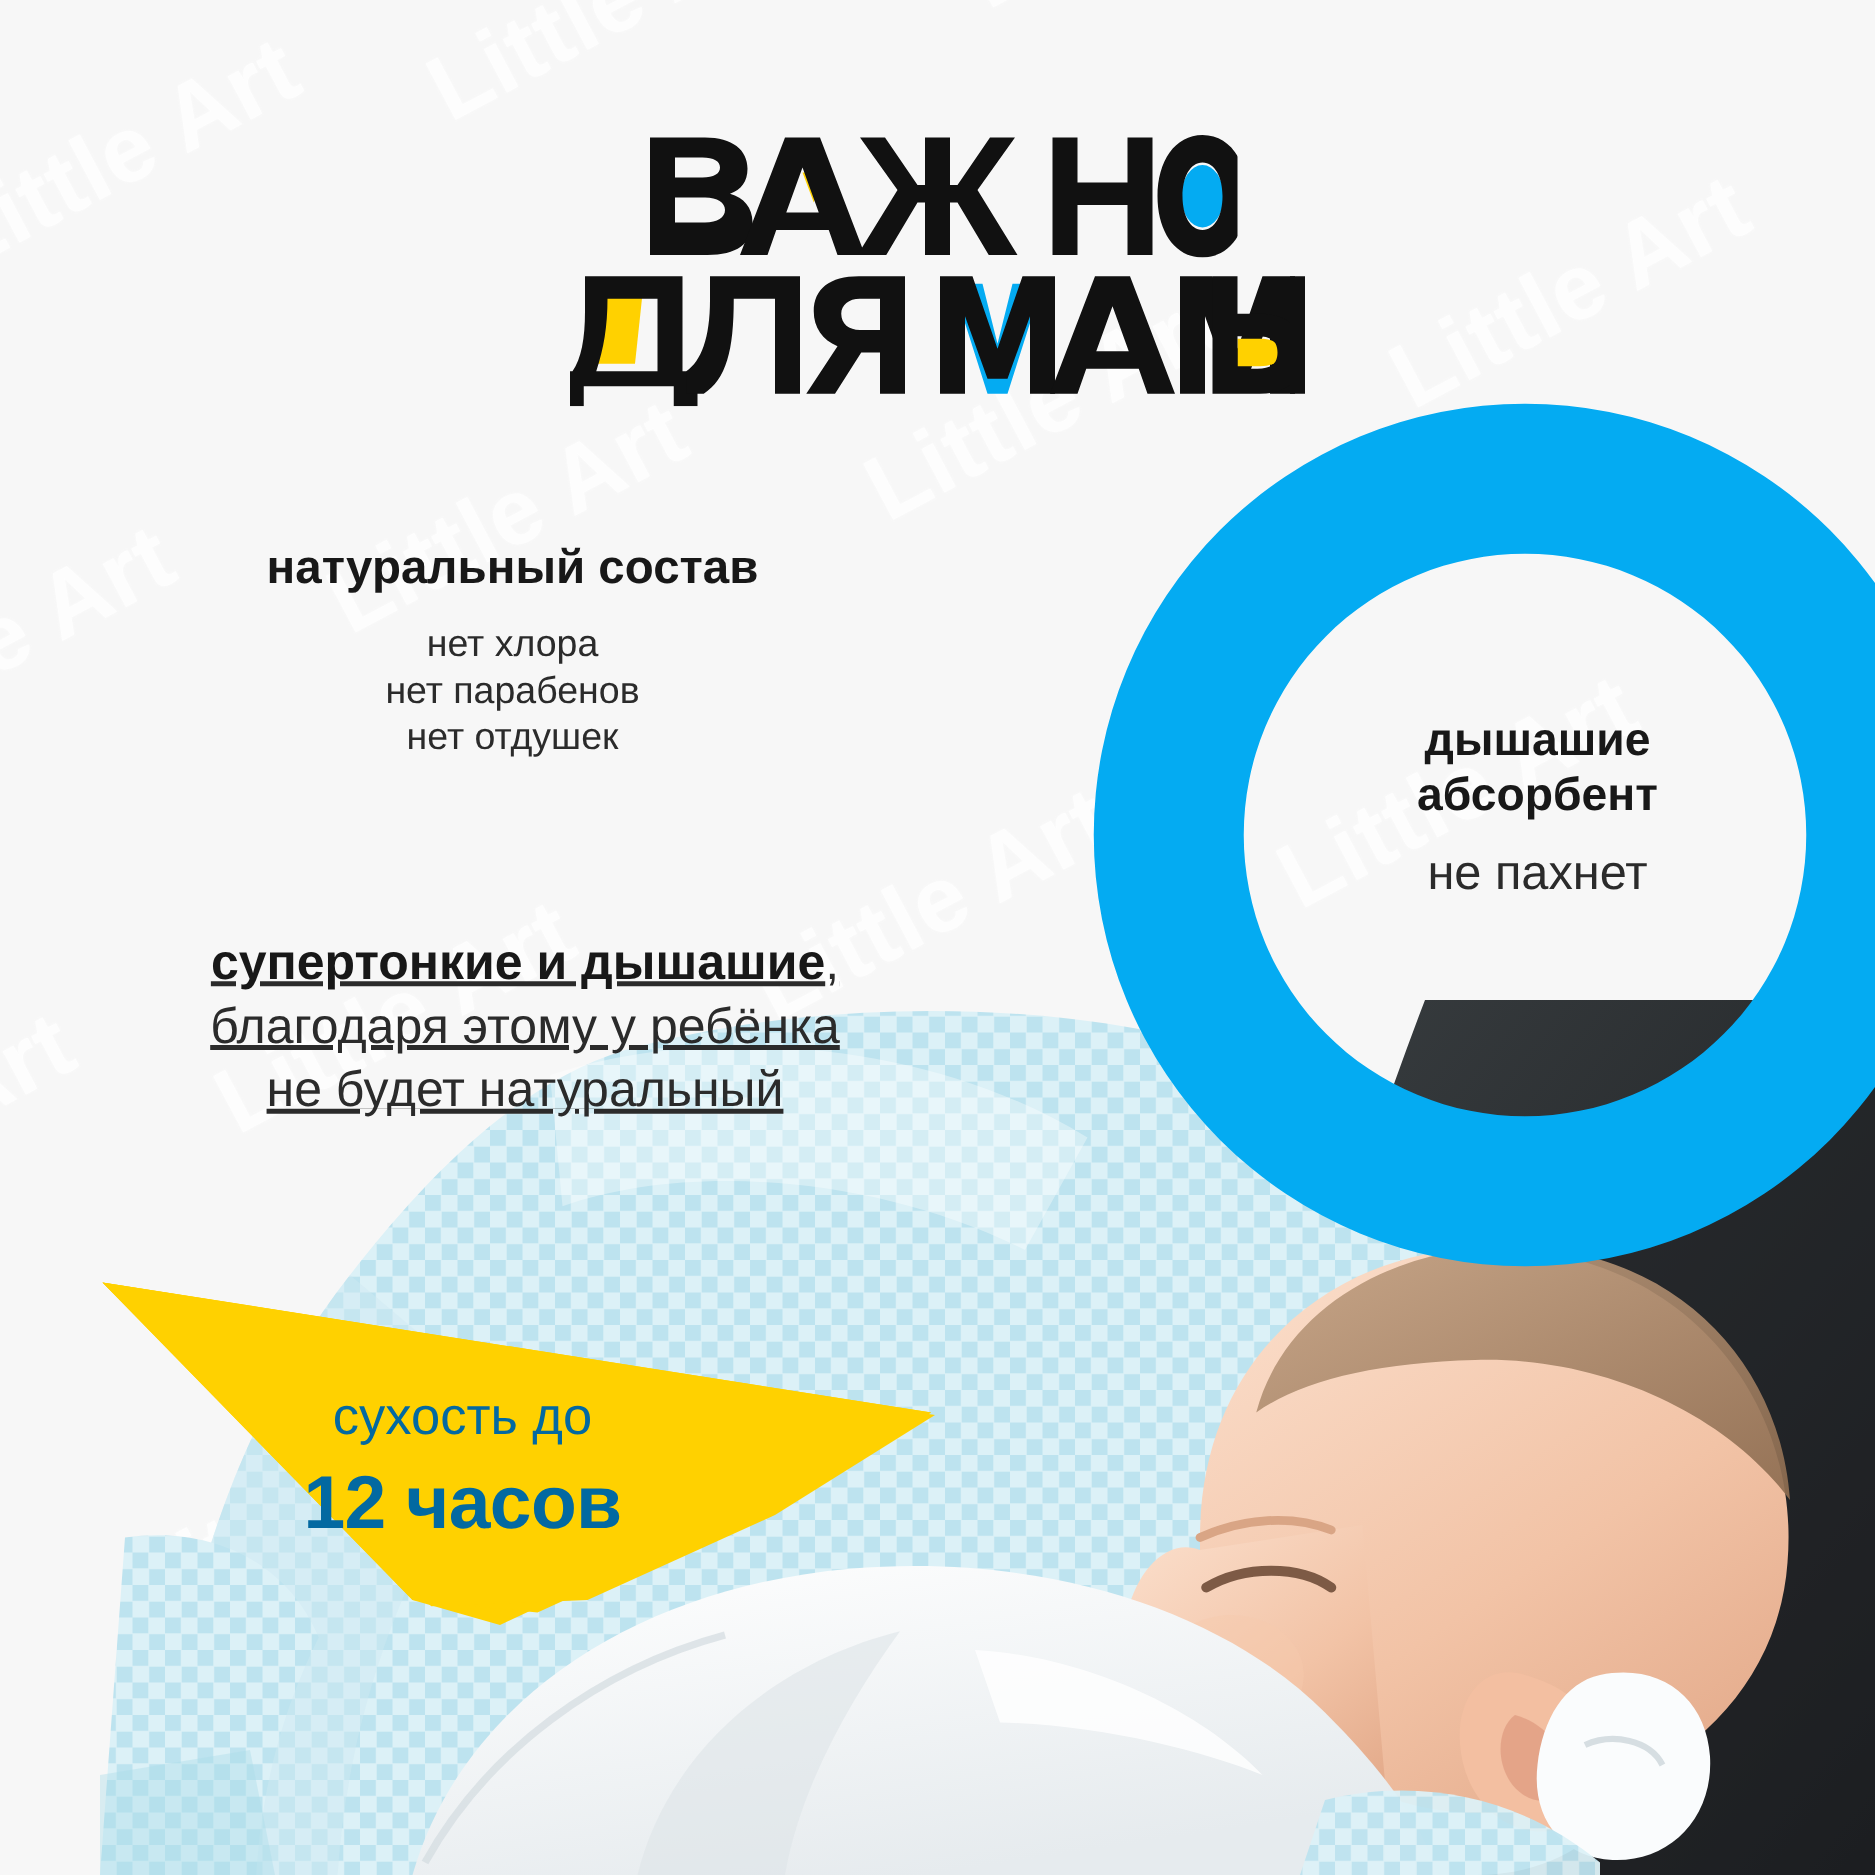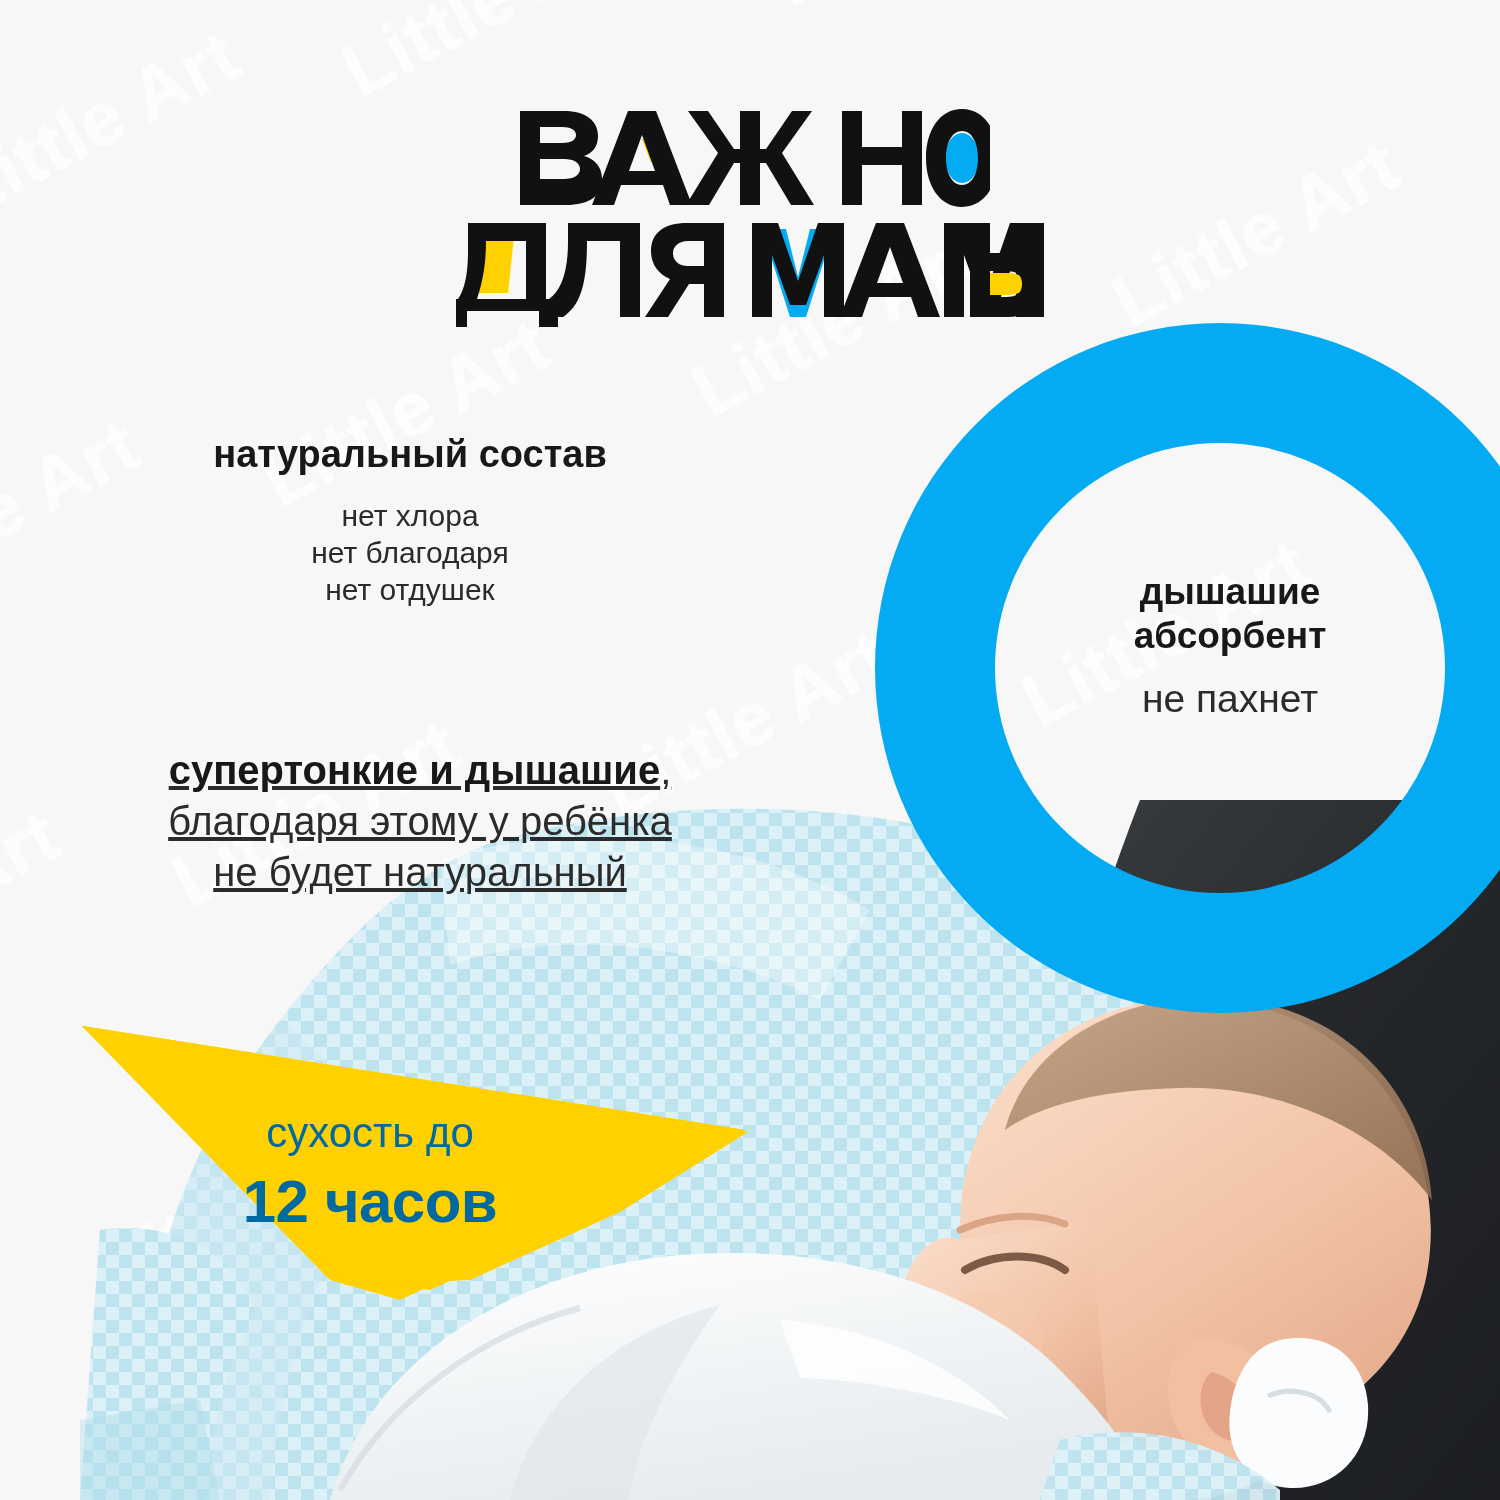--- a/index.html
+++ b/index.html
@@ -321,21 +321,21 @@
           <rect x="576" y="8" width="12" height="94" fill="#111"></rect>
         </g>
       </svg>
     </span>
   </div>
 
   <div class="txt-block" id="block-natural">
     <p class="t-head">натуральный состав</p>
     <p class="t-body">
       <span class="t-line">нет хлора</span>
-      <span class="t-line">нет благодаря</span>
+      <span class="t-line">нет парабенов</span>
       <span class="t-line">нет отдушек</span>
     </p>
   </div>
 
   <div class="txt-block" id="block-thin">
     <p class="mixed">
       <span class="t-line"><span class="bold-part">супертонкие и дышашие</span><span>,</span></span>
       <span class="t-line">благодаря этому у ребёнка</span>
       <span class="t-line">не будет натуральный</span>
     </p>

